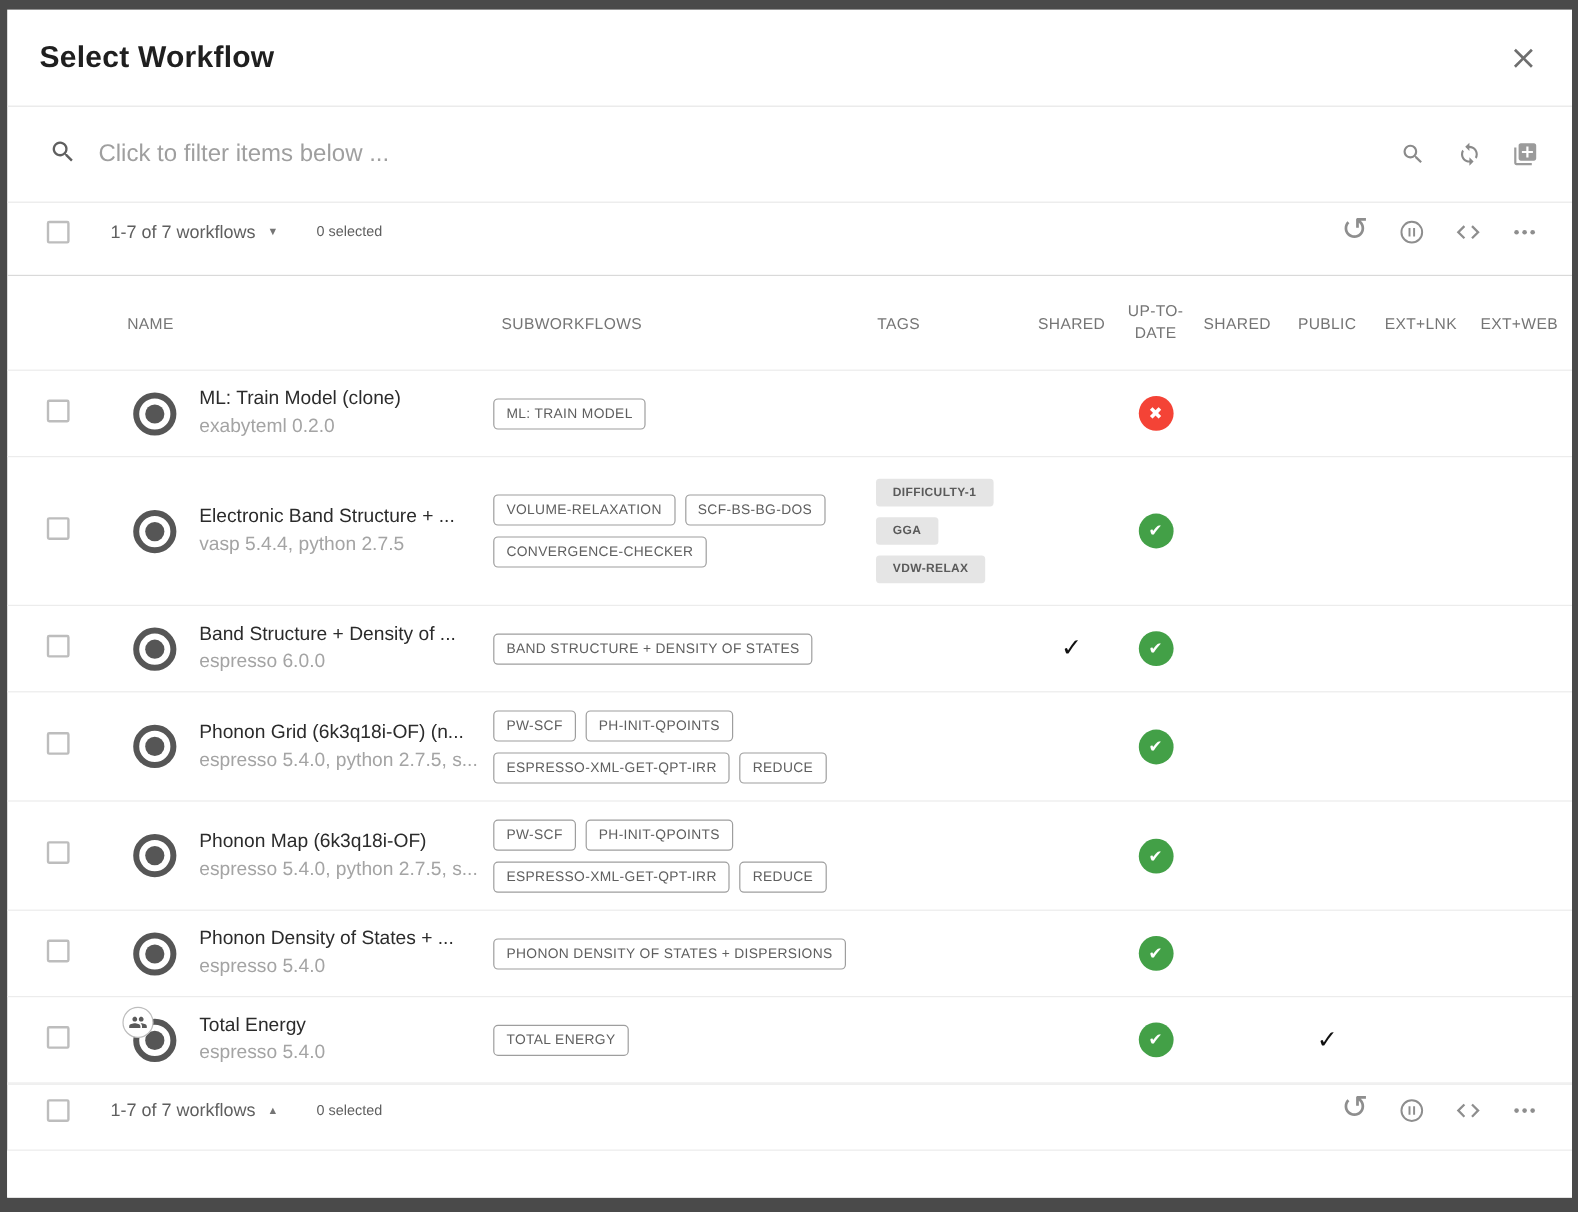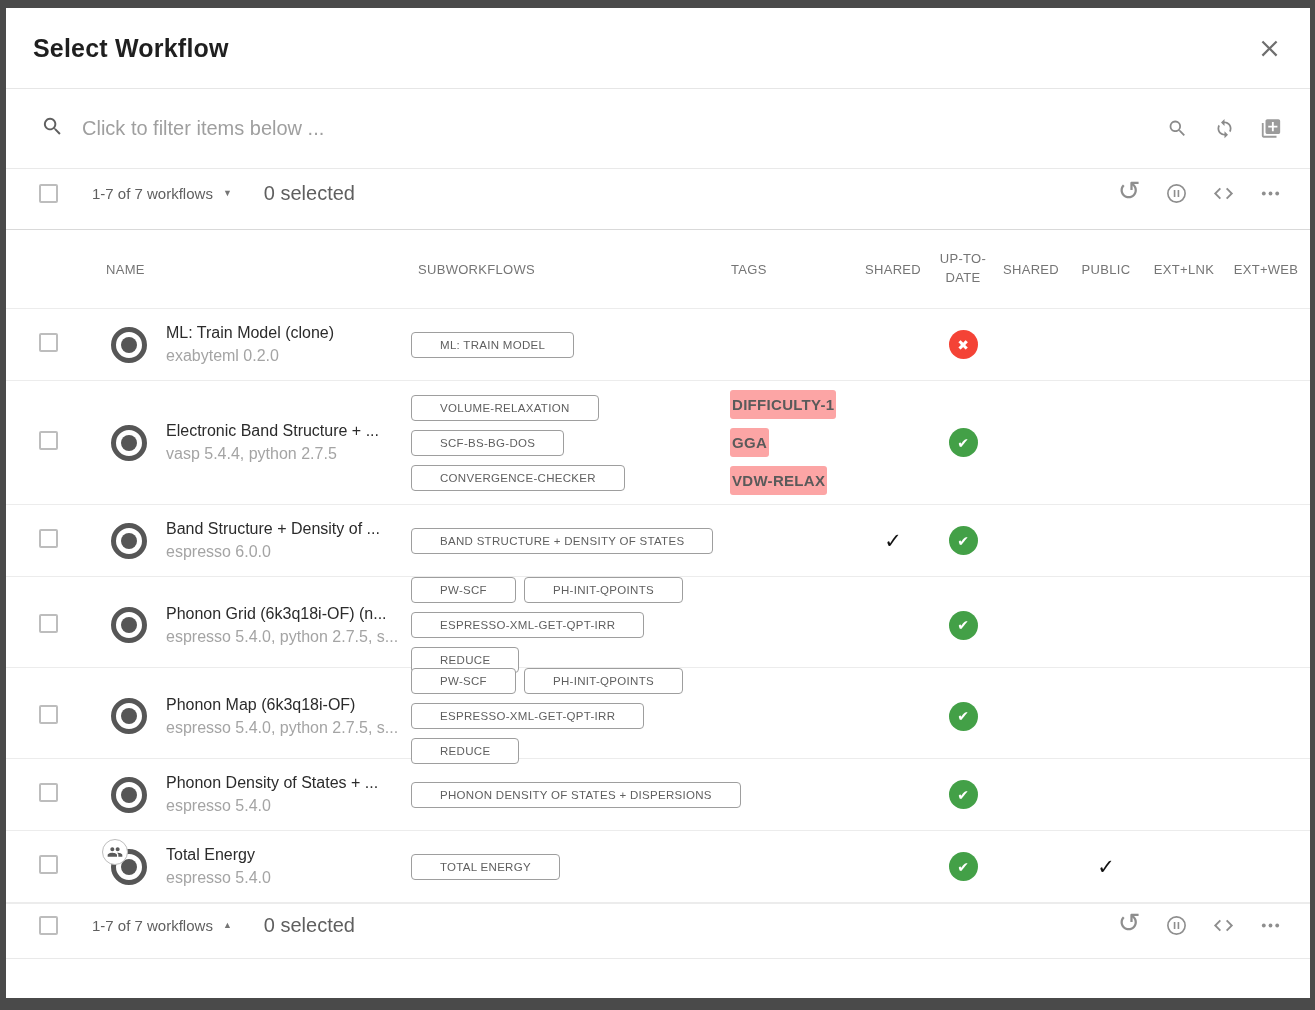--- a/index.html
+++ b/index.html
@@ -31,21 +31,21 @@
   .ricon svg { width:21px; height:21px; fill:#8a8a8a; }
   .ricon.lib svg { width:23px; height:23px; fill:#9b9b9b; }
   
   .controlrow { height:61px; display:flex; align-items:center; padding:0 28px 12px 33px;
     border-bottom:1px solid #d9d9d9; flex:0 0 auto; }
   .controlrow.footer { border-top:1px solid #ececec; border-bottom:1px solid #e9e9e9; height:56px; }
   .checkbox { width:19px; height:19px; border:2px solid #bdbdbd; border-radius:2px;
     background:#fff; display:inline-block; flex:0 0 auto; cursor:pointer; }
   .ctl-text { margin-left:34px; font-size:15px; color:#5f5f5f; display:flex; align-items:center; }
   .caret { font-size:9px; color:#757575; margin-left:10px; }
-  .selected-text { margin-left:32px; font-size:20px; color:#5f5f5f; }
+  .selected-text { margin-left:32px; font-size:12px; color:#5f5f5f; }
   .ctl-icons { margin-left:auto; display:flex; align-items:center; gap:23px; }
   .ctl-icon { width:24px; height:24px; display:flex; align-items:center; justify-content:center; cursor:pointer; }
   .ctl-icon svg { width:23px; height:23px; }
   .undo-glyph { font-size:27px; color:#8e8e8e; line-height:1; transform:translateY(-2px); }
   
   .thead {
     display:grid;
     grid-template-columns:86px 319px 313px 132px 74px 66px 70px 80px 76px 88px;
     align-items:center; height:79px; border-bottom:1px solid #ececec; flex:0 0 auto;
   }
@@ -66,24 +66,24 @@
   .radio::after { content:""; width:16px; height:16px; border-radius:50%; background:#565656; }
   .radio-wrap { position:relative; display:inline-block; }
   .share-badge { position:absolute; left:-9px; top:-10px; width:26px; height:26px;
     background:#fff; border:1px solid #bdbdbd; border-radius:50%;
     display:flex; align-items:center; justify-content:center; }
   .share-badge svg { width:16px; height:16px; fill:#5a5a5a; }
   .c-name { padding-right:8px; overflow:hidden; }
   .wname { font-size:16px; color:#2b2b2b; white-space:nowrap; overflow:hidden; }
   .wsub { font-size:16px; color:#a4a4a4; margin-top:5px; white-space:nowrap; overflow:hidden; }
   .c-subw { display:flex; flex-wrap:wrap; gap:9px 8px; padding-right:10px; align-items:center; }
-  .chip { border:1px solid #9e9e9e; border-radius:4px; padding:6px 28px; font-size:11.5px;
+  .chip { border:1px solid #9e9e9e; border-radius:4px; padding:6px 10px; font-size:11.5px;
     color:#5f5f5f; letter-spacing:0.3px; white-space:nowrap; background:#fff; }
   .c-tags { display:flex; flex-direction:column; align-items:flex-start; gap:9px; padding-left:6px; }
-  .tag { background:#fca5a5; border-radius:3px; padding:6px 2px; font-size:15px; font-weight:700;
+  .tag { background:#e5e5e5; border-radius:3px; padding:6px 14px; font-size:10px; font-weight:700;
     color:#5a5a5a; letter-spacing:0.3px; white-space:nowrap; }
   .c-center { display:flex; justify-content:center; align-items:center; }
   .blackcheck { font-size:21px; color:#111; }
   .badge { width:29px; height:29px; border-radius:50%; display:flex; align-items:center;
     justify-content:center; color:#fff; font-size:14px; font-weight:700; }
   .badge.ok { background:#43a047; }
   .badge.err { background:#f44336; }
   .spacer { flex:1 1 auto; background:#fff; }
   .r72 { height:72px; } .r124 { height:124px; } .r92 { height:91px; }
 </style>

